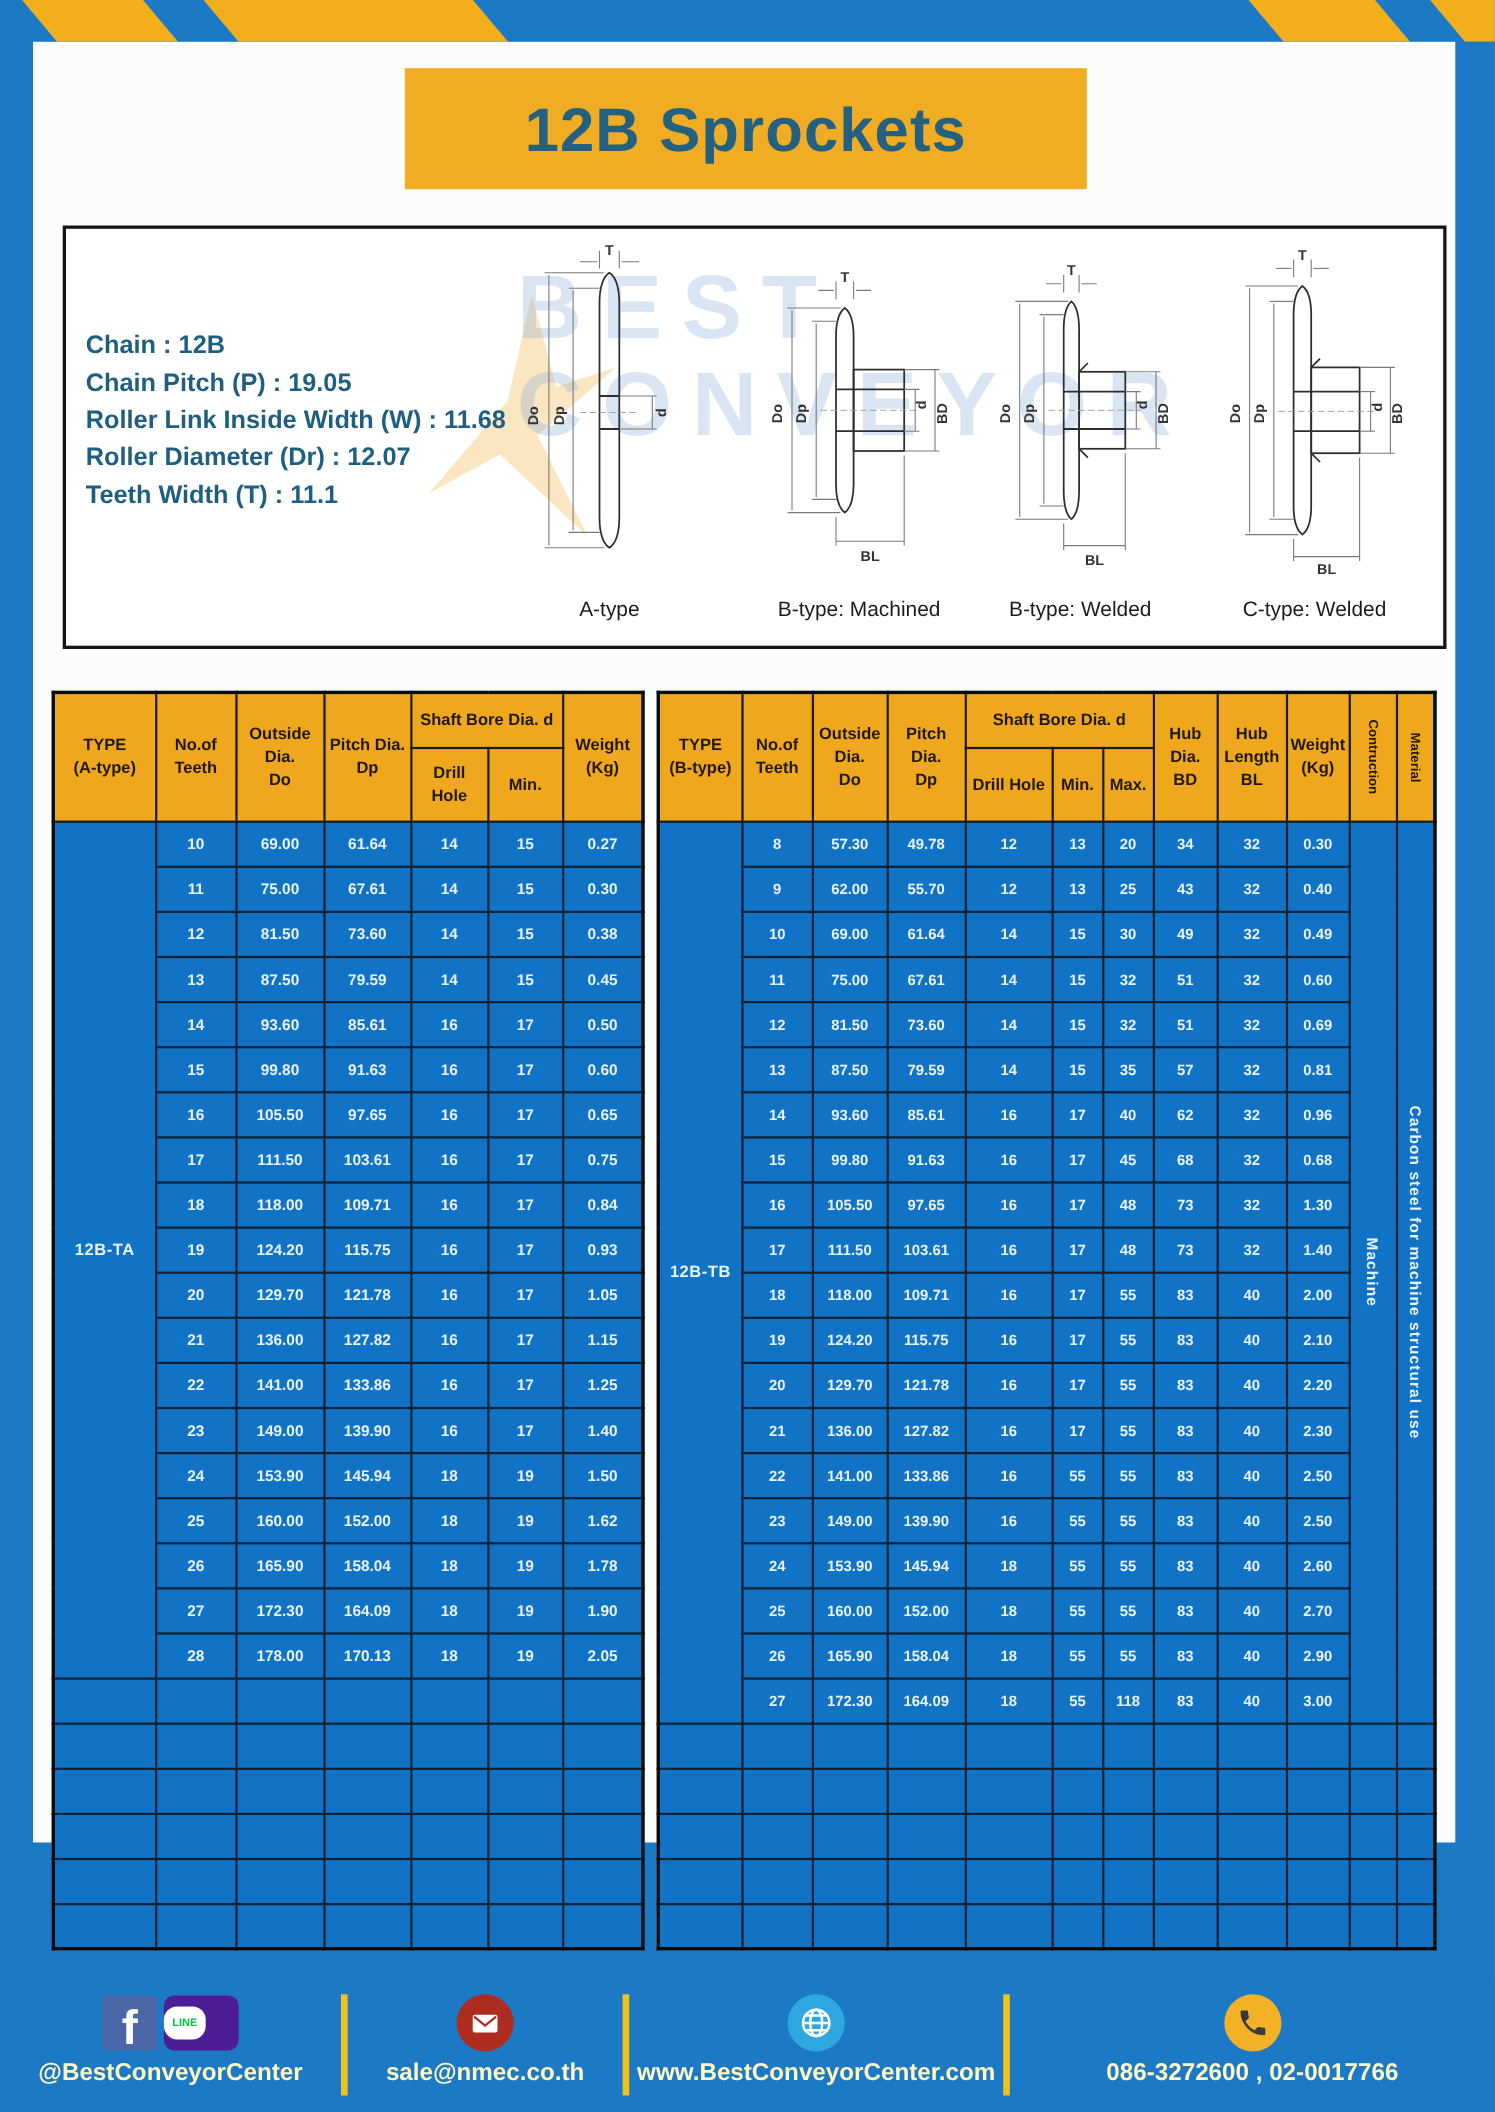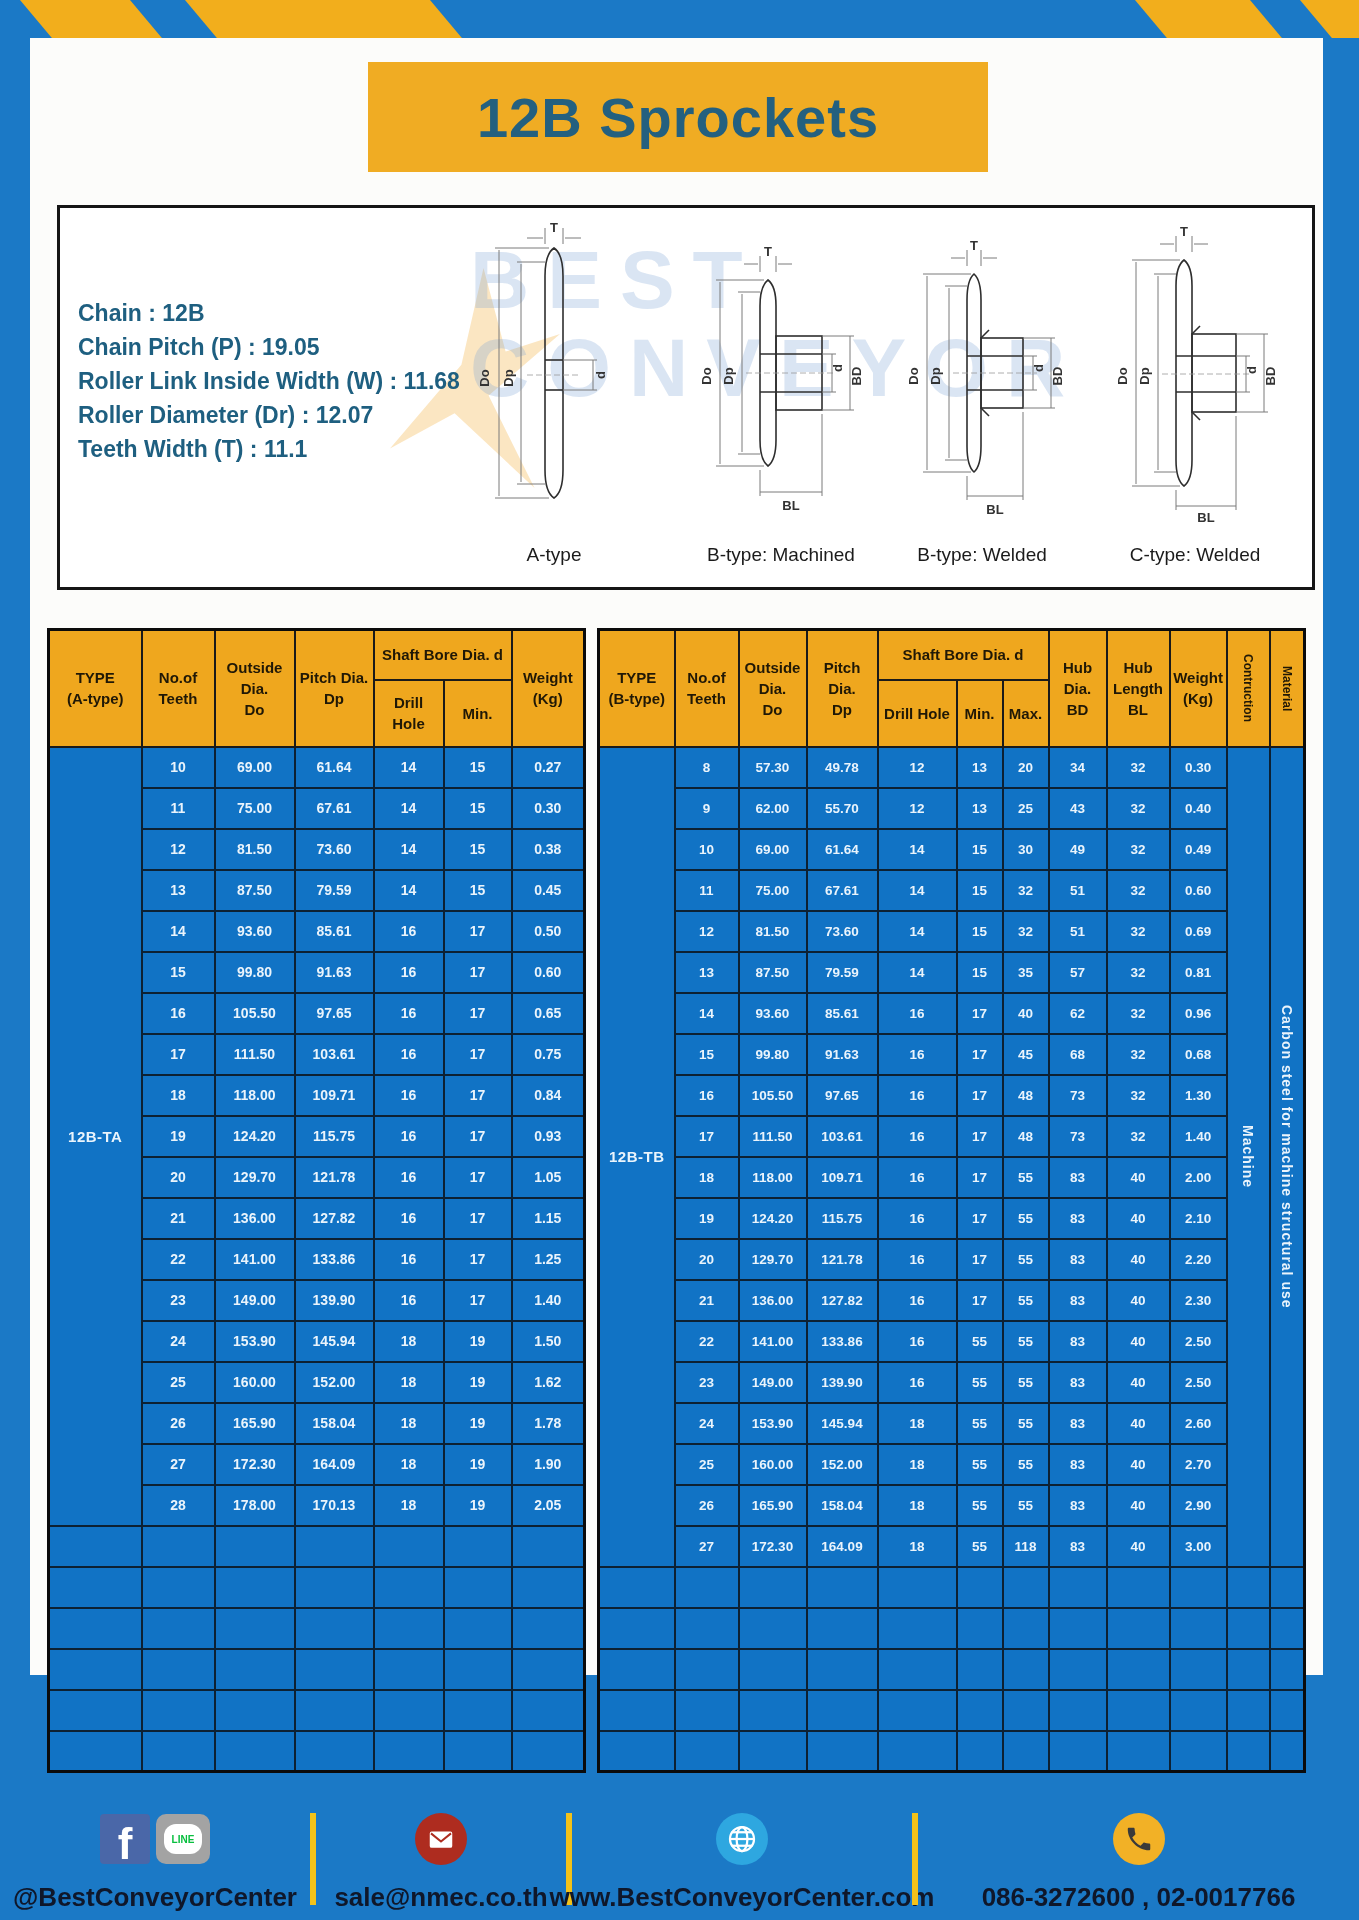--- a/index.html
+++ b/index.html
@@ -54,24 +54,24 @@
   .spk tbody tr{height:41px;}
   .vert-th{writing-mode:vertical-rl;font-size:12px !important;line-height:1;padding:1px !important;overflow:hidden;}
   .type-cell{font-size:15px !important;letter-spacing:0.5px;}
   .vert-cell{writing-mode:vertical-rl;font-size:14px !important;letter-spacing:1px;}
 
   
   .footer{position:absolute;left:0;top:1803px;width:1359px;height:117px;background:#1b79c6;display:flex;}
   .fitem{display:flex;flex-direction:column;align-items:center;padding-top:8px;}
   .f1{width:310px;} .f2{width:250px;} .f3{width:340px;} .f4{flex:1;align-items:center;}
   .icons{display:flex;gap:6px;align-items:center;height:56px;}
-  .ftext{font-size:26px;font-weight:bold;color:#0f172a;margin-top:15px;white-space:nowrap;}
+  .ftext{font-size:22px;font-weight:bold;color:#fef9c3;margin-top:4px;white-space:nowrap;}
   .fdiv{width:6px;height:92px;background:#f3c21a;margin-top:10px;}
   .fb{width:50px;height:50px;background:#4a67a8;color:#fff;font-size:44px;font-weight:bold;display:flex;align-items:flex-end;justify-content:center;border-radius:4px;overflow:hidden;line-height:0.9;}
-  .line-badge{width:54px;height:50px;background:#a3a3a3;border-radius:10px;display:flex;align-items:center;justify-content:center;}
+  .line-badge{width:68px;height:50px;background:#4c1d95;border-radius:10px;display:flex;align-items:center;}
   .line-bubble{width:38px;height:30px;background:#fff;border-radius:12px;display:flex;align-items:center;justify-content:center;font-size:10px;font-weight:bold;color:#08bf3e;}
   .circle{width:52px;height:52px;border-radius:50%;display:flex;align-items:center;justify-content:center;}
   .mailc{background:#ae2c1f;}
   .globec{background:#2ea7e0;}
   .phonec{background:#f2b126;}
 </style>
 </head>
 <body>
 
 <div class="page">

